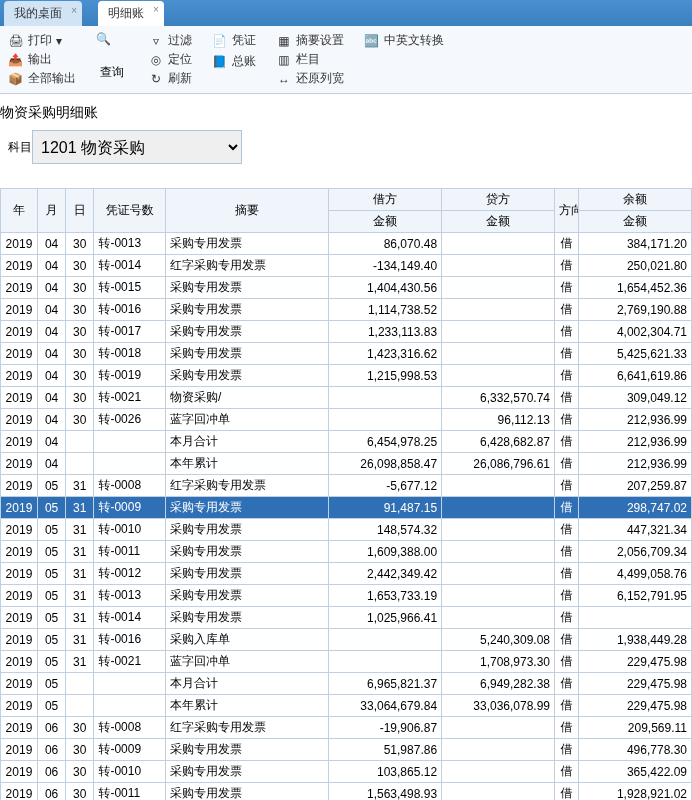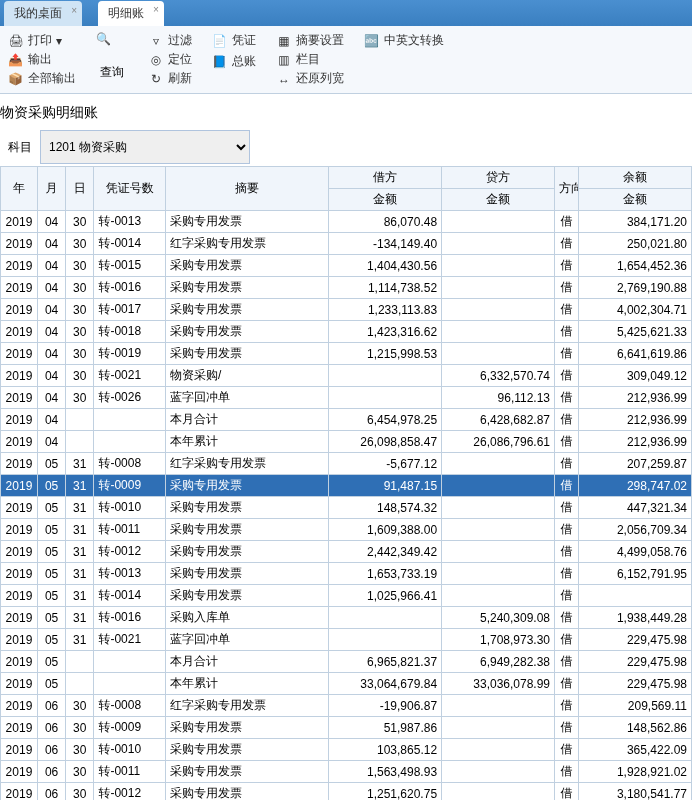--- a/index.html
+++ b/index.html
@@ -9,22 +9,22 @@
 .tab.active { background: #fff; font-family: Liberation Mono, monospace; }
 .tab .close { position: absolute; right: 5px; top: 4px; color: #888; font-size: 10px; }
 .ribbon { background: #f5f8fc; border-bottom: 1px solid #c0d0e0; padding: 6px 8px; display: flex; gap: 20px; }
 .ribbon-group { display: flex; flex-direction: column; gap: 4px; }
 .ribbon-group.vert3 { gap: 2px; }
 .ribbon-item { display: flex; align-items: center; gap: 4px; color: #333; cursor: pointer; }
 .ribbon-item .ico { width: 16px; height: 16px; display: inline-flex; align-items: center; justify-content: center; }
 .ribbon-big { display: flex; flex-direction: column; align-items: center; }
 .ribbon-big .ico { width: 32px; height: 32px; }
 .title { font-size: 14px; font-weight: 500; padding: 10px 0 6px; }
-.filter-row { display: flex; align-items: center; padding: 2px 8px 2px; gap: 8px; }
-.filter-row select { width: 210px; height: 34px; border: 1px solid #b0c4de; font-size: 12px; padding: 0 4px; }
+.filter-row { display: flex; align-items: center; padding: 2px 8px 24px; }
+.filter-row select { width: 210px; height: 34px; border: 1px solid #b0c4de; font-size: 16px; padding: 0 4px; }
 .grid { border-collapse: collapse; width: 100%; table-layout: fixed; }
 .grid th, .grid td { border: 1px solid #c0d0e0; padding: 2px 4px; font-size: 12px; height: 20px; white-space: nowrap; overflow: hidden; }
 .grid th { background: #f0f5fb; font-weight: 400; text-align: center; }
 .grid td { background: #fff; }
 .grid tr.sel td { background: #2f6fb5; color: #fff; }
 .grid td.r { text-align: right; }
 .grid td.c { text-align: center; }
 .col-y { width: 34px; } .col-m { width: 26px; } .col-d { width: 26px; }
 .col-vou { width: 66px; } .col-sum { width: 150px; }
 .col-db { width: 104px; } .col-cr { width: 104px; }
@@ -399,21 +399,21 @@
       </tr>
       <tr>
         <td class="c">2019</td>
         <td class="c">06</td>
         <td class="c">30</td>
         <td>转-0009</td>
         <td>采购专用发票</td>
         <td class="r">51,987.86</td>
         <td class="r"></td>
         <td class="c">借</td>
-        <td class="r">148,562.86</td>
+        <td class="r">496,778.30</td>
       </tr>
       <tr>
         <td class="c">2019</td>
         <td class="c">06</td>
         <td class="c">30</td>
         <td>转-0010</td>
         <td>采购专用发票</td>
         <td class="r">103,865.12</td>
         <td class="r"></td>
         <td class="c">借</td>

